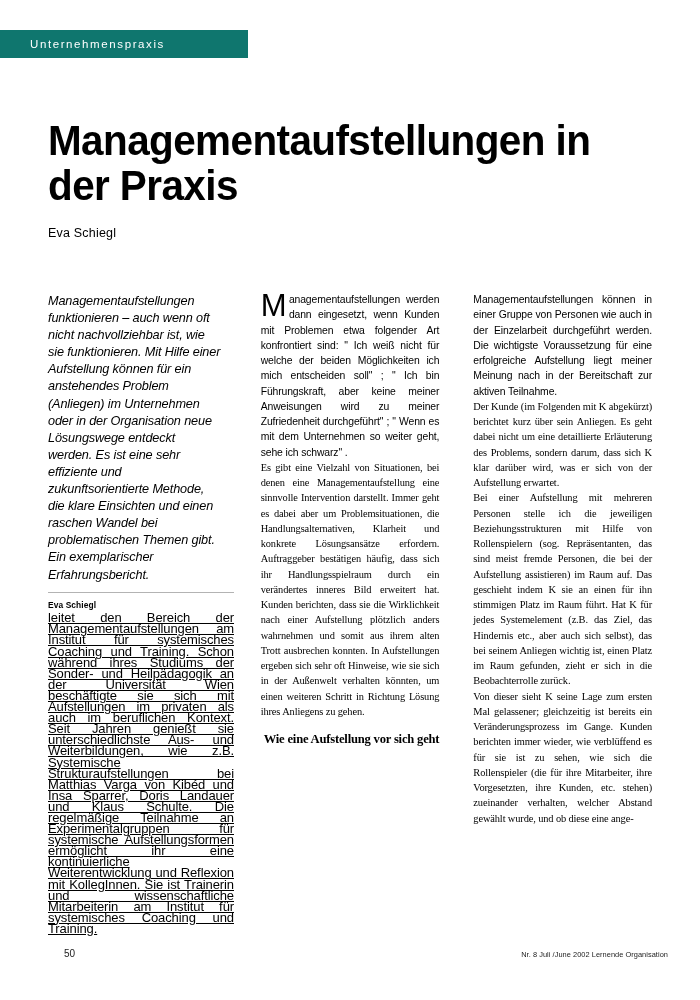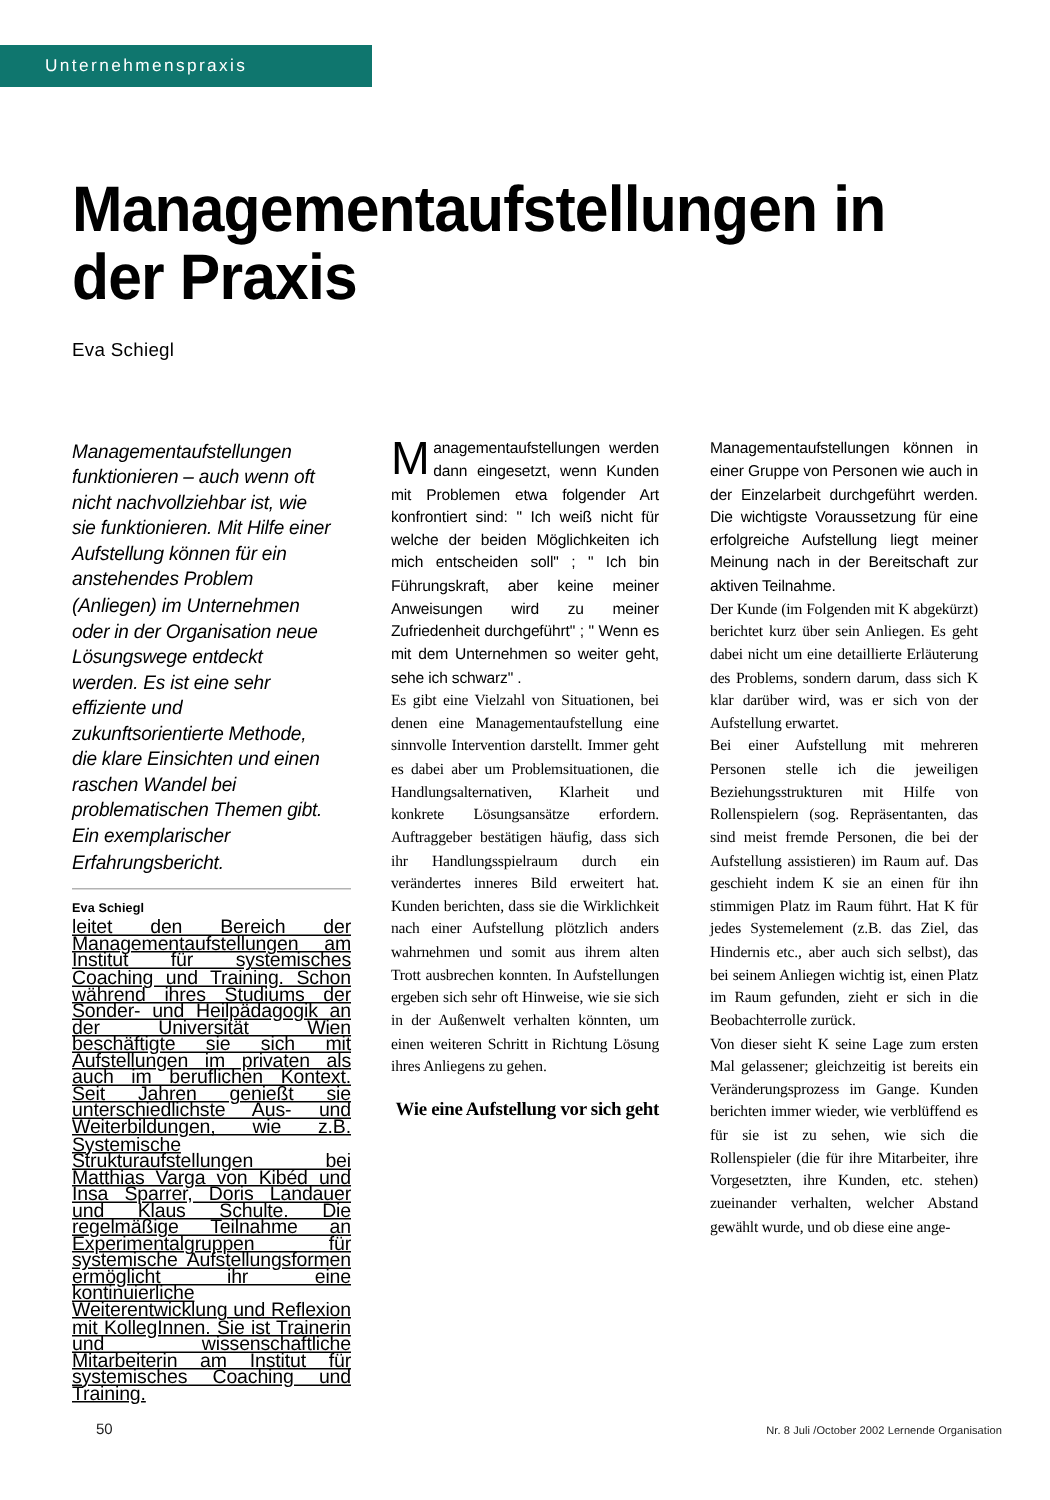--- a/index.html
+++ b/index.html
@@ -198,14 +198,14 @@
     <p>Managementaufstellungen können in einer Gruppe von Personen wie auch in der Einzelarbeit durchgeführt werden. Die wichtigste Voraussetzung für eine erfolgreiche Aufstellung liegt meiner Meinung nach in der Bereitschaft zur aktiven Teilnahme.</p>
     <p>Der Kunde (im Folgenden mit K abgekürzt) berichtet kurz über sein Anliegen. Es geht dabei nicht um eine detaillierte Erläuterung des Problems, sondern darum, dass sich K klar darüber wird, was er sich von der Aufstellung erwartet.</p>
     <p>Bei einer Aufstellung mit mehreren Personen stelle ich die jeweiligen Beziehungsstrukturen mit Hilfe von Rollenspielern (sog. Repräsentanten, das sind meist fremde Personen, die bei der Aufstellung assistieren) im Raum auf. Das geschieht indem K sie an einen für ihn stimmigen Platz im Raum führt. Hat K für jedes Systemelement (z.B. das Ziel, das Hindernis etc., aber auch sich selbst), das bei seinem Anliegen wichtig ist, einen Platz im Raum gefunden, zieht er sich in die Beobachterrolle zurück.</p>
     <p>Von dieser sieht K seine Lage zum ersten Mal gelassener; gleichzeitig ist bereits ein Veränderungsprozess im Gange. Kunden berichten immer wieder, wie verblüffend es für sie ist zu sehen, wie sich die Rollenspieler (die für ihre Mitarbeiter, ihre Vorgesetzten, ihre Kunden, etc. stehen) zueinander verhalten, welcher Abstand gewählt wurde, und ob diese eine ange-</p>
   </div>
 
 </div>
 
 <div id="footer">
   <div id="page-number">50</div>
-  <div id="issue-line">Nr. 8 Juli /October 2002 Lernende Organisation</div>
+  <div id="issue-line">Nr. 8 Juli /June 2002 Lernende Organisation</div>
 </div>
 
 </body></html>

